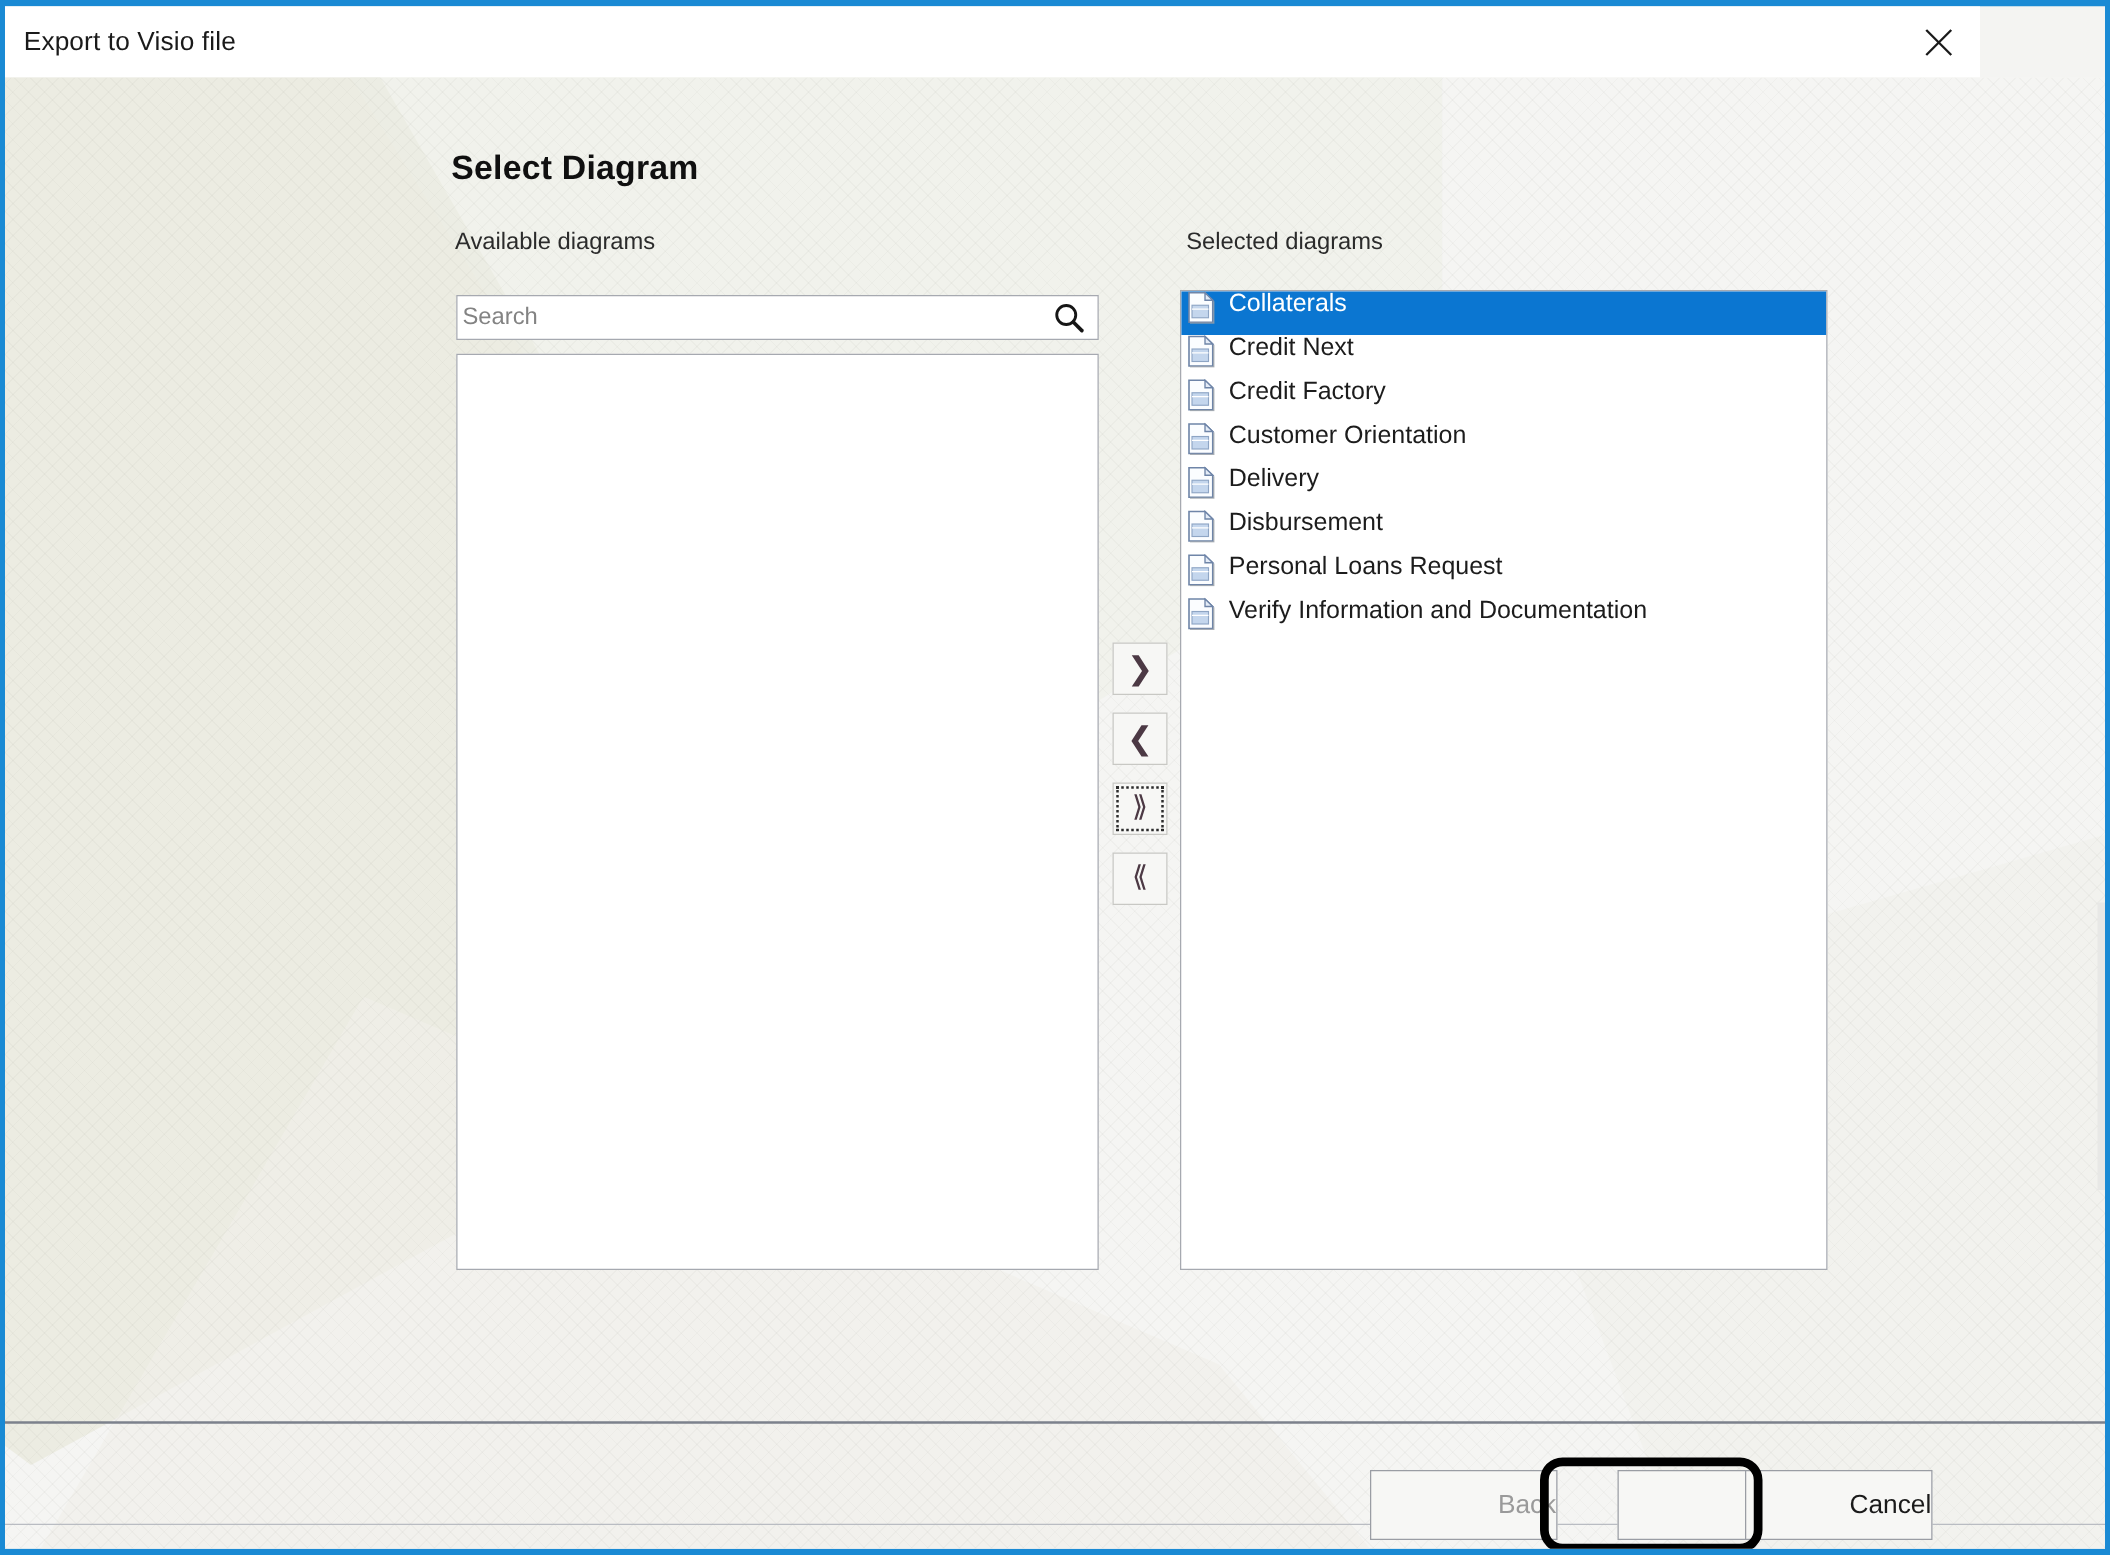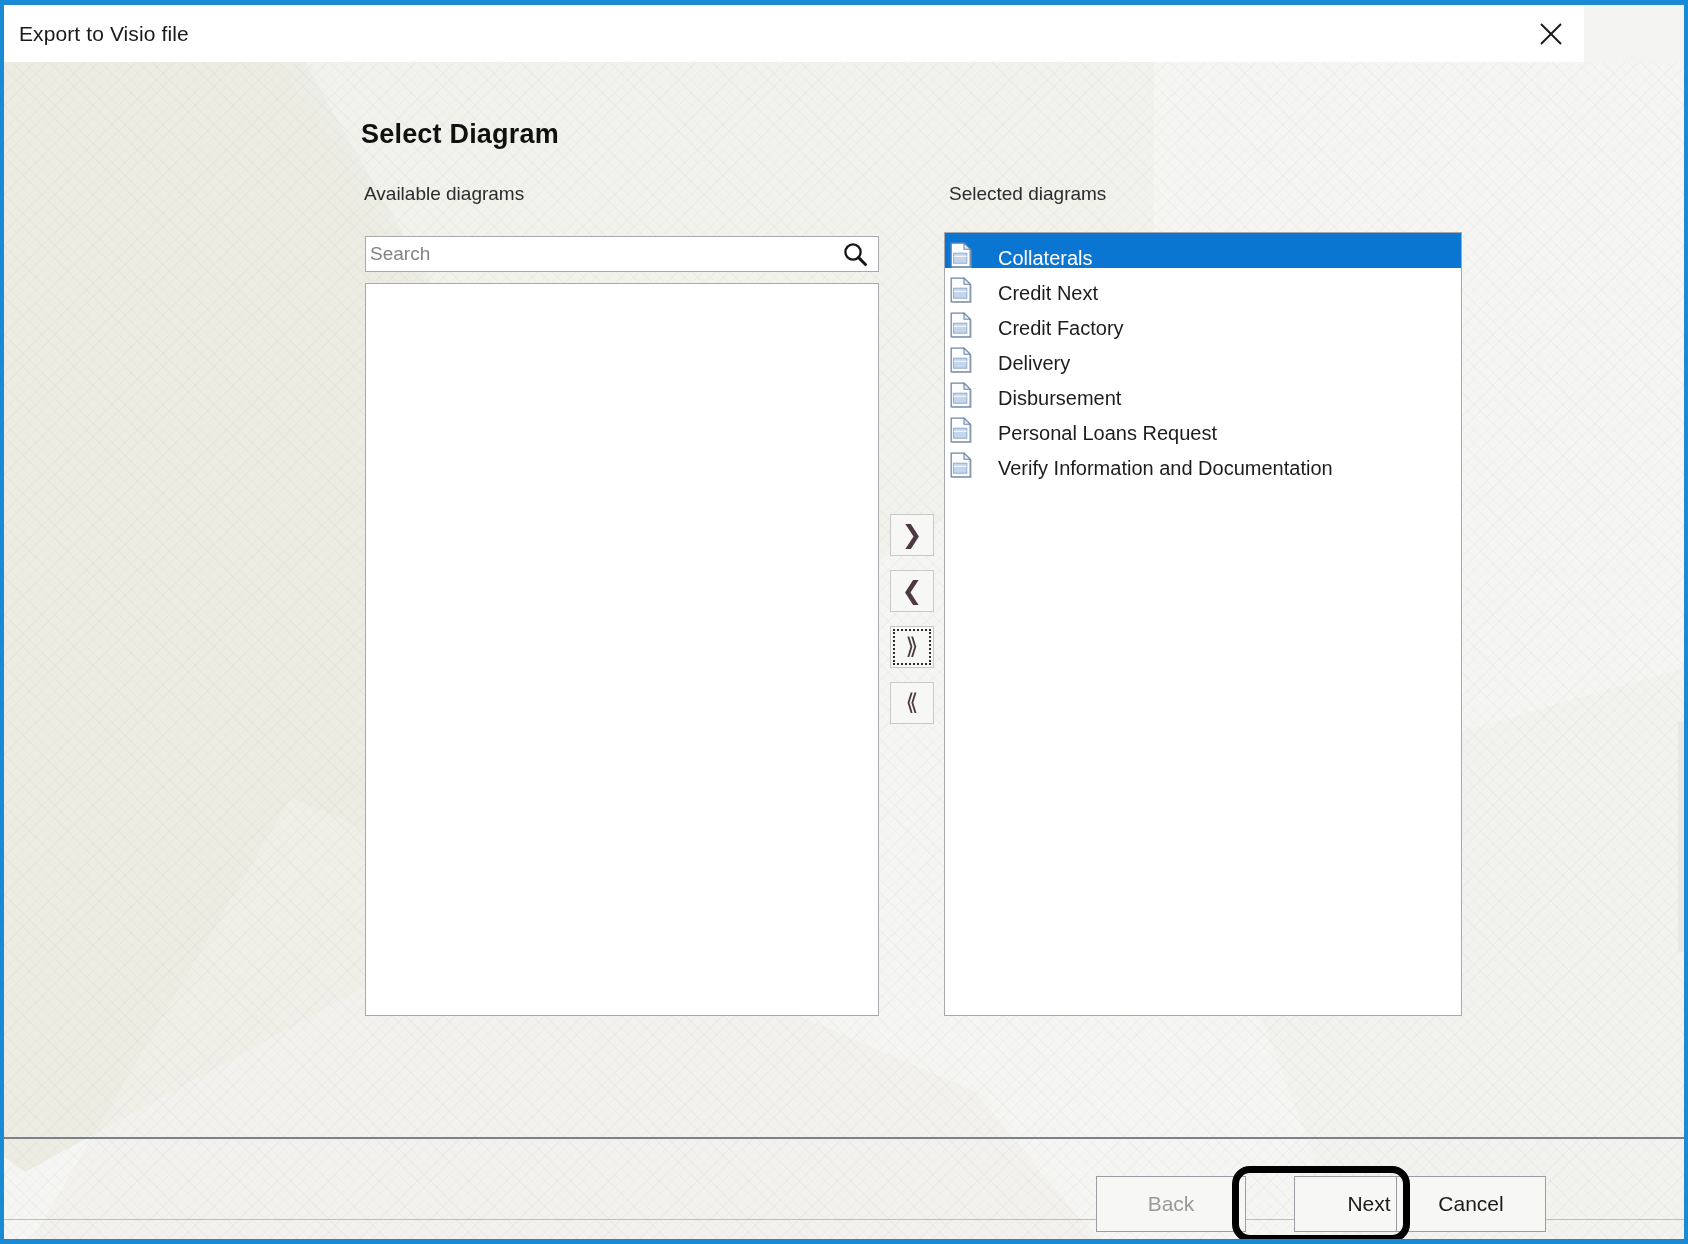--- a/index.html
+++ b/index.html
@@ -159,28 +159,27 @@
     left: 361px; top: 278px;
     width: 514px; height: 733px;
   }
   #selected-list {
     left: 940px; top: 227px;
     width: 518px; height: 784px;
   }
   .list-item {
     position: relative;
     display: flex;
-    align-items: flex-end;
+    align-items: flex-start;
     height: 35px;
     padding-left: 5px;
     font-size: 20px;
     color: #1c1c1c;
     white-space: nowrap;
     cursor: default;
-    gap: 15px;
   }
   .list-item.selected {
     background: #0b76d1;
     color: #ffffff;
   }
   .doc-icon {
     width: 22px;
     height: 26px;
     flex: 0 0 22px;
     margin-right: 11px;
@@ -244,21 +243,21 @@
   }
   .footer-btn {
     position: absolute;
     top: 1171px;
     height: 56px;
     background: #f7f7f5;
     border: 1px solid #9a9da4;
     box-sizing: border-box;
     display: flex;
     align-items: center;
-    justify-content: center;
+    justify-content: flex-end;
     font-size: 21px;
     color: #1a1a1a;
     cursor: default;
   }
   #btn-back {
     left: 1092px; width: 150px;
     color: #9a9a9a;
   }
   #btn-next  { left: 1290px; width: 150px; }
   #btn-cancel{ left: 1392px; width: 150px; }
@@ -369,20 +368,32 @@
       <div class="list-item">
         <span class="doc-icon">
           <svg width="22" height="26" viewBox="0 0 22 26" aria-hidden="true">
             <path d="M1.2 1.2 H14 L20.2 7.2 V24.8 H1.2 Z" fill="#fbfdff" stroke="#6f85a8" stroke-width="1.3"></path>
             <path d="M14 1.2 V7.2 H20.2 Z" fill="#e4ecf7" stroke="#6f85a8" stroke-width="1.1"></path>
             <rect x="3.6" y="11.2" width="13.2" height="10" fill="#c4d6ed" stroke="#8ea5c4" stroke-width="0.9"></rect>
             <line x1="3.6" y1="14.3" x2="16.8" y2="14.3" stroke="#ffffff" stroke-width="0.9"></line>
             <path d="M21 8 V25.6 H2" fill="none" stroke="#9aa0a8" stroke-width="1.1" opacity="0.8"></path>
           </svg>
         </span>
+        <span class="item-label">Customer Orientation</span>
+      </div>
+      <div class="list-item">
+        <span class="doc-icon">
+          <svg width="22" height="26" viewBox="0 0 22 26" aria-hidden="true">
+            <path d="M1.2 1.2 H14 L20.2 7.2 V24.8 H1.2 Z" fill="#fbfdff" stroke="#6f85a8" stroke-width="1.3"></path>
+            <path d="M14 1.2 V7.2 H20.2 Z" fill="#e4ecf7" stroke="#6f85a8" stroke-width="1.1"></path>
+            <rect x="3.6" y="11.2" width="13.2" height="10" fill="#c4d6ed" stroke="#8ea5c4" stroke-width="0.9"></rect>
+            <line x1="3.6" y1="14.3" x2="16.8" y2="14.3" stroke="#ffffff" stroke-width="0.9"></line>
+            <path d="M21 8 V25.6 H2" fill="none" stroke="#9aa0a8" stroke-width="1.1" opacity="0.8"></path>
+          </svg>
+        </span>
         <span class="item-label">Delivery</span>
       </div>
       <div class="list-item">
         <span class="doc-icon">
           <svg width="22" height="26" viewBox="0 0 22 26" aria-hidden="true">
             <path d="M1.2 1.2 H14 L20.2 7.2 V24.8 H1.2 Z" fill="#fbfdff" stroke="#6f85a8" stroke-width="1.3"></path>
             <path d="M14 1.2 V7.2 H20.2 Z" fill="#e4ecf7" stroke="#6f85a8" stroke-width="1.1"></path>
             <rect x="3.6" y="11.2" width="13.2" height="10" fill="#c4d6ed" stroke="#8ea5c4" stroke-width="0.9"></rect>
             <line x1="3.6" y1="14.3" x2="16.8" y2="14.3" stroke="#ffffff" stroke-width="0.9"></line>
             <path d="M21 8 V25.6 H2" fill="none" stroke="#9aa0a8" stroke-width="1.1" opacity="0.8"></path>

